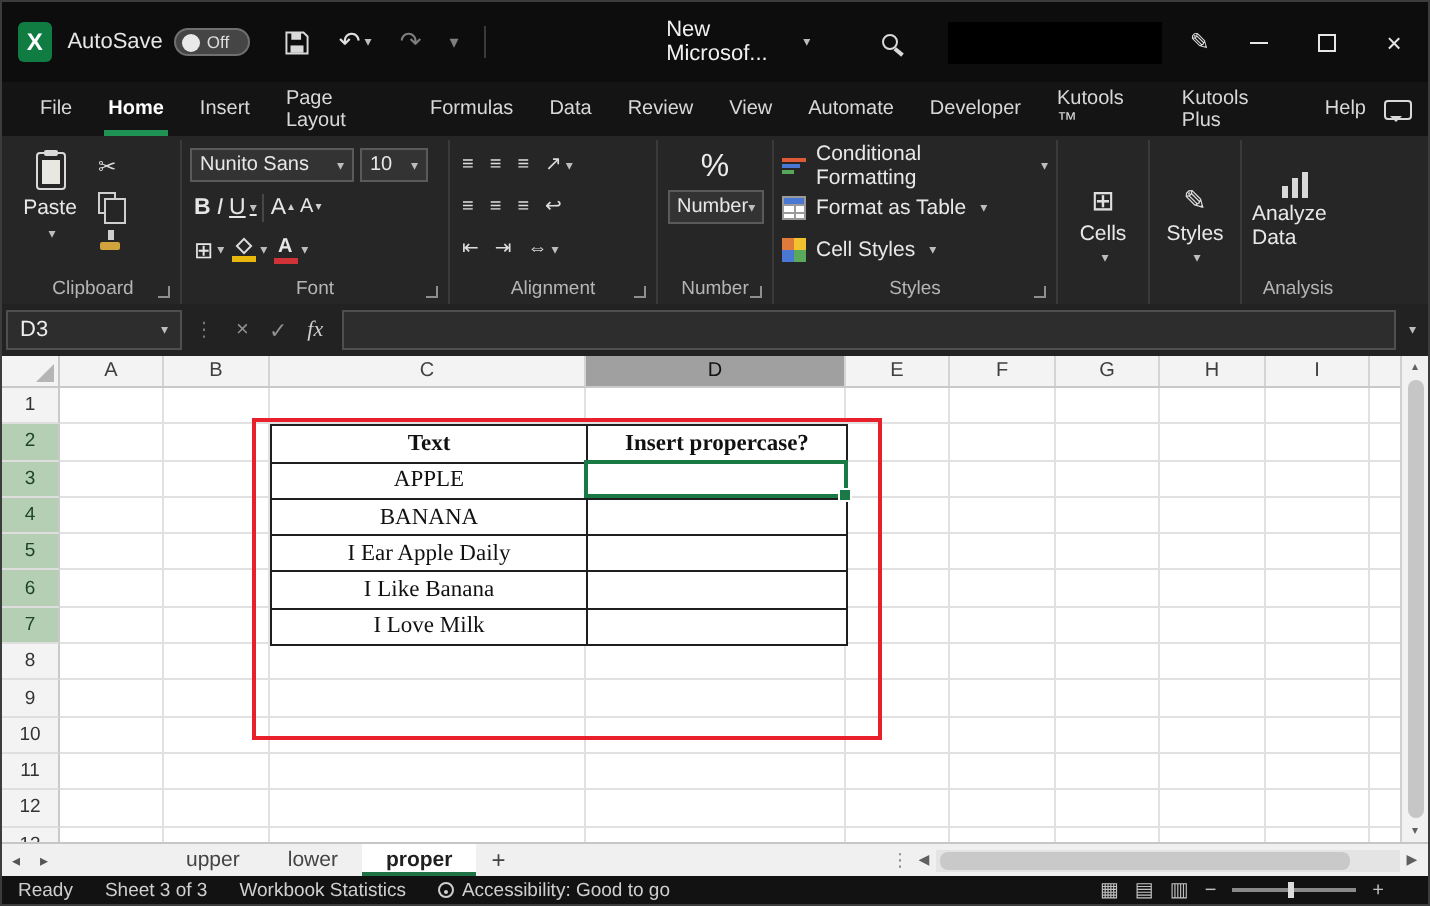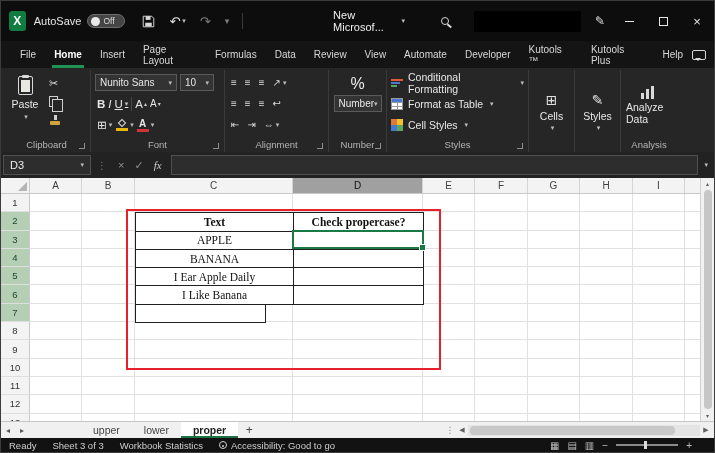--- a/index.html
+++ b/index.html
@@ -632,39 +632,40 @@
             <div class="gcell" data-name="grid-cell-f13" style="width: 53px;"></div>
             <div class="gcell" data-name="grid-cell-g13" style="width: 52px;"></div>
             <div class="gcell" data-name="grid-cell-h13" style="width: 53px;"></div>
             <div class="gcell" data-name="grid-cell-i13" style="width: 52px;"></div>
             <div class="gcell filler" data-name="grid-cell-filler"></div>
           </div>
         </div>
       <div class="dtable" data-name="data-table">
           <div class="trow thead" data-name="table-header-row">
             <div class="tcell" data-name="table-header-cell" style="width: 158px;">Text</div>
-            <div class="tcell" data-name="table-header-cell" style="width: 130px;">Check propercase?</div>
+            <div class="tcell" data-name="table-header-cell" style="width: 130px;">Insert propercase?</div>
           </div>
           <div class="trow" data-name="table-row">
             <div class="tcell" data-name="table-cell" style="width: 158px;">APPLE</div>
             <div class="tcell" data-name="table-cell" style="width: 130px;"></div>
           </div>
           <div class="trow" data-name="table-row">
             <div class="tcell" data-name="table-cell" style="width: 158px;">BANANA</div>
             <div class="tcell" data-name="table-cell" style="width: 130px;"></div>
           </div>
           <div class="trow" data-name="table-row">
             <div class="tcell" data-name="table-cell" style="width: 158px;">I Ear Apple Daily</div>
             <div class="tcell" data-name="table-cell" style="width: 130px;"></div>
           </div>
           <div class="trow" data-name="table-row">
             <div class="tcell" data-name="table-cell" style="width: 158px;">I Like Banana</div>
             <div class="tcell" data-name="table-cell" style="width: 130px;"></div>
           </div>
           <div class="trow" data-name="table-row">
+            <div class="tcell" data-name="table-cell" style="width: 158px;">I Love Milk</div>
             <div class="tcell" data-name="table-cell" style="width: 130px;"></div>
           </div>
         </div>
       <div class="selbox" data-name="selected-cell-outline"></div>
       <div class="redbox" data-name="annotation-rectangle"></div>
     </div>
     <div class="vscroll" data-name="vertical-scrollbar">
       <span class="varrow" data-name="scroll-up-icon">▴</span>
       <span class="vthumb" data-name="vertical-scroll-thumb"></span>
       <span class="varrow" data-name="scroll-down-icon">▾</span>

